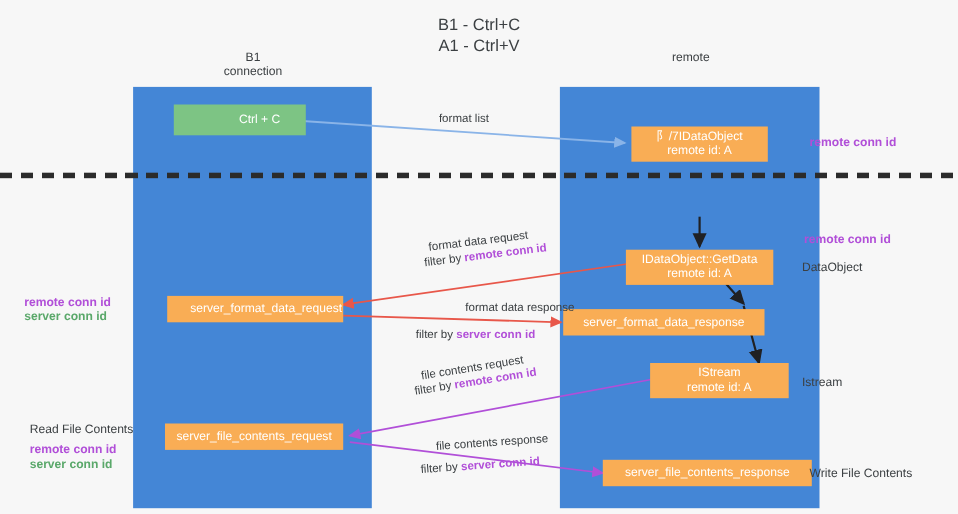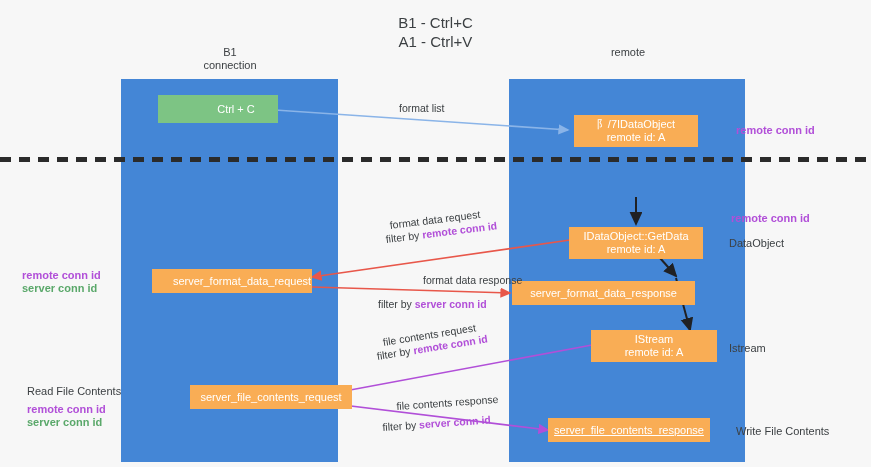--- a/index.html
+++ b/index.html
@@ -146,23 +146,23 @@
   <div class="abs node orange" style="left:569px;top:227px;width:134px;height:32px;">IDataObject::GetData
 remote id: A</div>
 
   <div class="abs node orange" style="left:152px;top:269px;width:160px;height:24px;padding-left:24px;">server_format_data_request</div>
 
   <div class="abs node orange" style="left:512px;top:281px;width:183px;height:24px;">server_format_data_response</div>
 
   <div class="abs node orange" style="left:591px;top:330px;width:126px;height:32px;">IStream
 remote id: A</div>
 
-  <div class="abs node orange" style="left:150px;top:385px;width:162px;height:24px;margin-left:40px;">server_file_contents_request</div>
-
-  <div class="abs node orange" style="left:548px;top:418px;width:162px;height:24px;text-decoration:underline;">server_file_contents_response</div>
+  <div class="abs node orange" style="left:150px;top:385px;width:162px;height:24px;">server_file_contents_request</div>
+
+  <div class="abs node orange" style="left:548px;top:418px;width:190px;height:24px;">server_file_contents_response</div>
 
   <div class="abs edgelabel" style="left:399px;top:102px;">format list</div>
 
   <div class="abs edgelabel" style="left:389px;top:219px;transform:rotate(-7deg);transform-origin:left top;">
     <span>format data request</span>
   </div>
   <div class="abs edgelabel" style="left:385px;top:233px;transform:rotate(-7deg);transform-origin:left top;">
     <span>filter by </span><span class="purple">remote conn id</span>
   </div>
 

